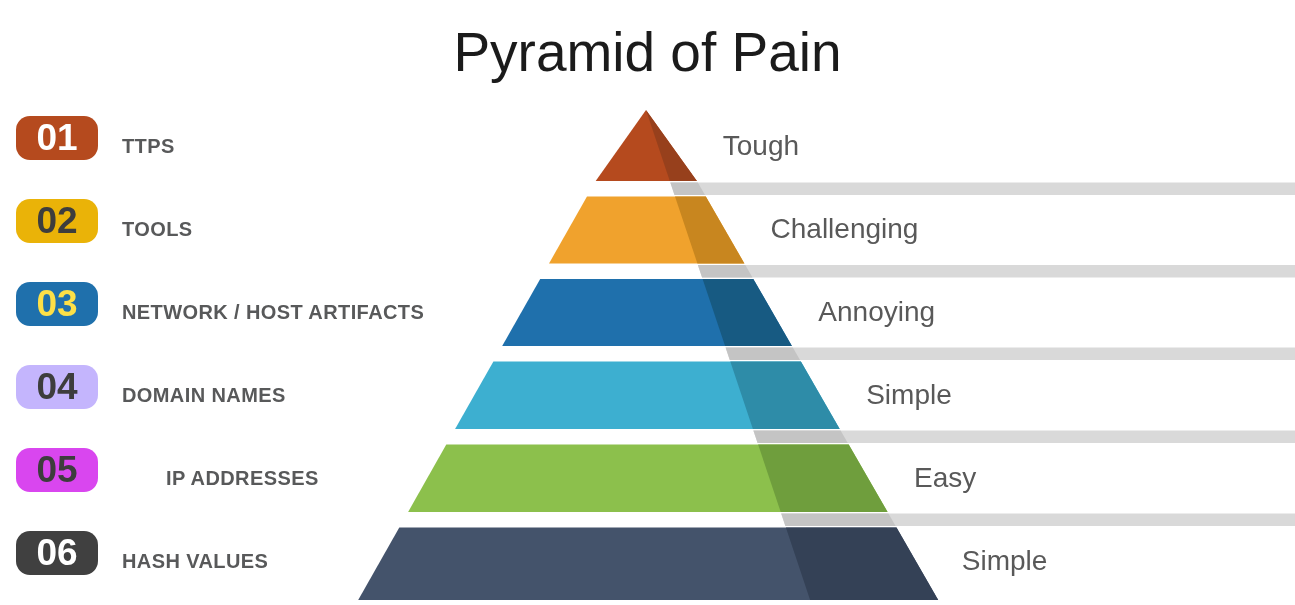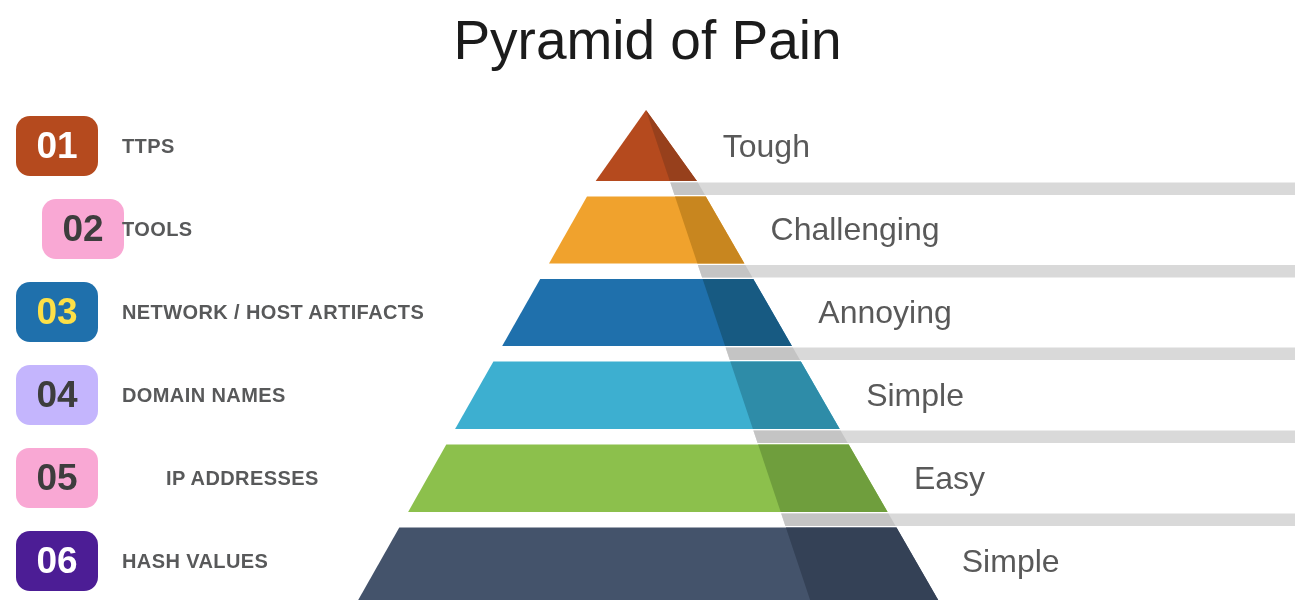--- a/index.html
+++ b/index.html
@@ -1,37 +1,37 @@
 <!DOCTYPE html>
 <html><head>
 <meta charset="utf-8">
 <style>
   html,body{margin:0;padding:0;background:#ffffff;}
   .stage{
     position:relative;width:1295px;height:605px;overflow:hidden;background:#ffffff;
     font-family:"Liberation Sans", sans-serif;
   }
   .title{
-    position:absolute;top:8px;left:0;right:0;margin:0;text-align:center;
+    position:absolute;top:8px;left:0;right:0;margin:12px;text-align:center;
     font-size:55px;font-weight:300;color:#1b1b1b;
   }
   .pyr-svg{position:absolute;left:0;top:0;width:1295px;height:605px;}
   .badge{
-    position:absolute;left:16px;width:82px;height:60px;border-radius:14px;
+    position:absolute;left:16px;width:82px;height:44px;border-radius:14px;
     display:flex;align-items:center;justify-content:center;
     font-size:37px;font-weight:700;
   }
   .lvl-label{
     position:absolute;left:122px;transform:translateY(-50%);
     font-size:20px;font-weight:700;color:#58595a;letter-spacing:.4px;
     white-space:nowrap;
   }
   .diff-label{
     position:absolute;transform:translateY(-50%);
-    font-size:32px;font-weight:400;color:#595959;white-space:nowrap;
+    font-size:28px;font-weight:400;color:#595959;white-space:nowrap;
   }
 </style>
 </head>
 <body>
 
 <div class="stage">
   <h1 class="title">Pyramid of Pain</h1>
   <svg class="pyr-svg" id="pyr" viewBox="0 0 1295 605" xmlns="http://www.w3.org/2000/svg">
       <polygon points="670.3,182.5 1295.0,182.5 1295.0,195.0 674.5,195.0" fill="#d9d9d9"></polygon>
       <polygon points="670.3,182.5 697.8,182.5 705.0,195.0 674.5,195.0" fill="#c4c4c4"></polygon>
@@ -55,39 +55,39 @@
       <polygon points="758.1,444.5 848.7,444.5 887.6,512.0 780.7,512.0" fill="#6f9e3d"></polygon>
       <polygon points="399.3,527.5 896.5,527.5 938.2,600.0 358.2,600.0" fill="#44536b"></polygon>
       <polygon points="785.9,527.5 896.5,527.5 938.2,600.0 810.1,600.0" fill="#344156"></polygon>
     </svg>
   <div id="rows">
       <div class="badge" style="top: 116px; background: rgb(181, 74, 30); color: rgb(255, 255, 255);">
         <span>01</span>
       </div>
       <div class="lvl-label" style="top: 146px;">TTPS</div>
       <div class="diff-label" style="top: 146px; left: 722.736px;">Tough</div>
-      <div class="badge" style="top: 199px; background: #f9a8d4; color: rgb(61, 61, 61); margin-left: 26px;">
+      <div class="badge" style="top: 199px; background: #eab308; color: rgb(61, 61, 61);">
         <span>02</span>
       </div>
       <div class="lvl-label" style="top: 229px;">TOOLS</div>
       <div class="diff-label" style="top: 229px; left: 770.544px;">Challenging</div>
       <div class="badge" style="top: 282px; background: rgb(31, 112, 172); color: #fde047;">
         <span>03</span>
       </div>
       <div class="lvl-label" style="top: 312px;">NETWORK / HOST ARTIFACTS</div>
       <div class="diff-label" style="top: 312px; left: 818.352px;">Annoying</div>
       <div class="badge" style="top: 365px; background: #c4b5fd; color: rgb(61, 61, 61);">
         <span>04</span>
       </div>
       <div class="lvl-label" style="top: 395px;">DOMAIN NAMES</div>
       <div class="diff-label" style="top: 395px; left: 866.16px;">Simple</div>
-      <div class="badge" style="top: 448px; background: #f9a8d4; color: rgb(61, 61, 61); border-radius: 13px;">
+      <div class="badge" style="top: 448px; background: #d946ef; color: rgb(61, 61, 61);">
         <span>05</span>
       </div>
       <div class="lvl-label" style="top: 478px; margin-left: 44px;">IP ADDRESSES</div>
       <div class="diff-label" style="top: 478px; left: 913.968px;">Easy</div>
-      <div class="badge" style="top: 531px; background: #4c1d95; color: rgb(255, 255, 255);">
+      <div class="badge" style="top: 531px; background: #404040; color: rgb(255, 255, 255);">
         <span>06</span>
       </div>
       <div class="lvl-label" style="top: 561px;">HASH VALUES</div>
       <div class="diff-label" style="top: 561px; left: 961.776px;">Simple</div>
     </div>
 </div>
 
 </body></html>

